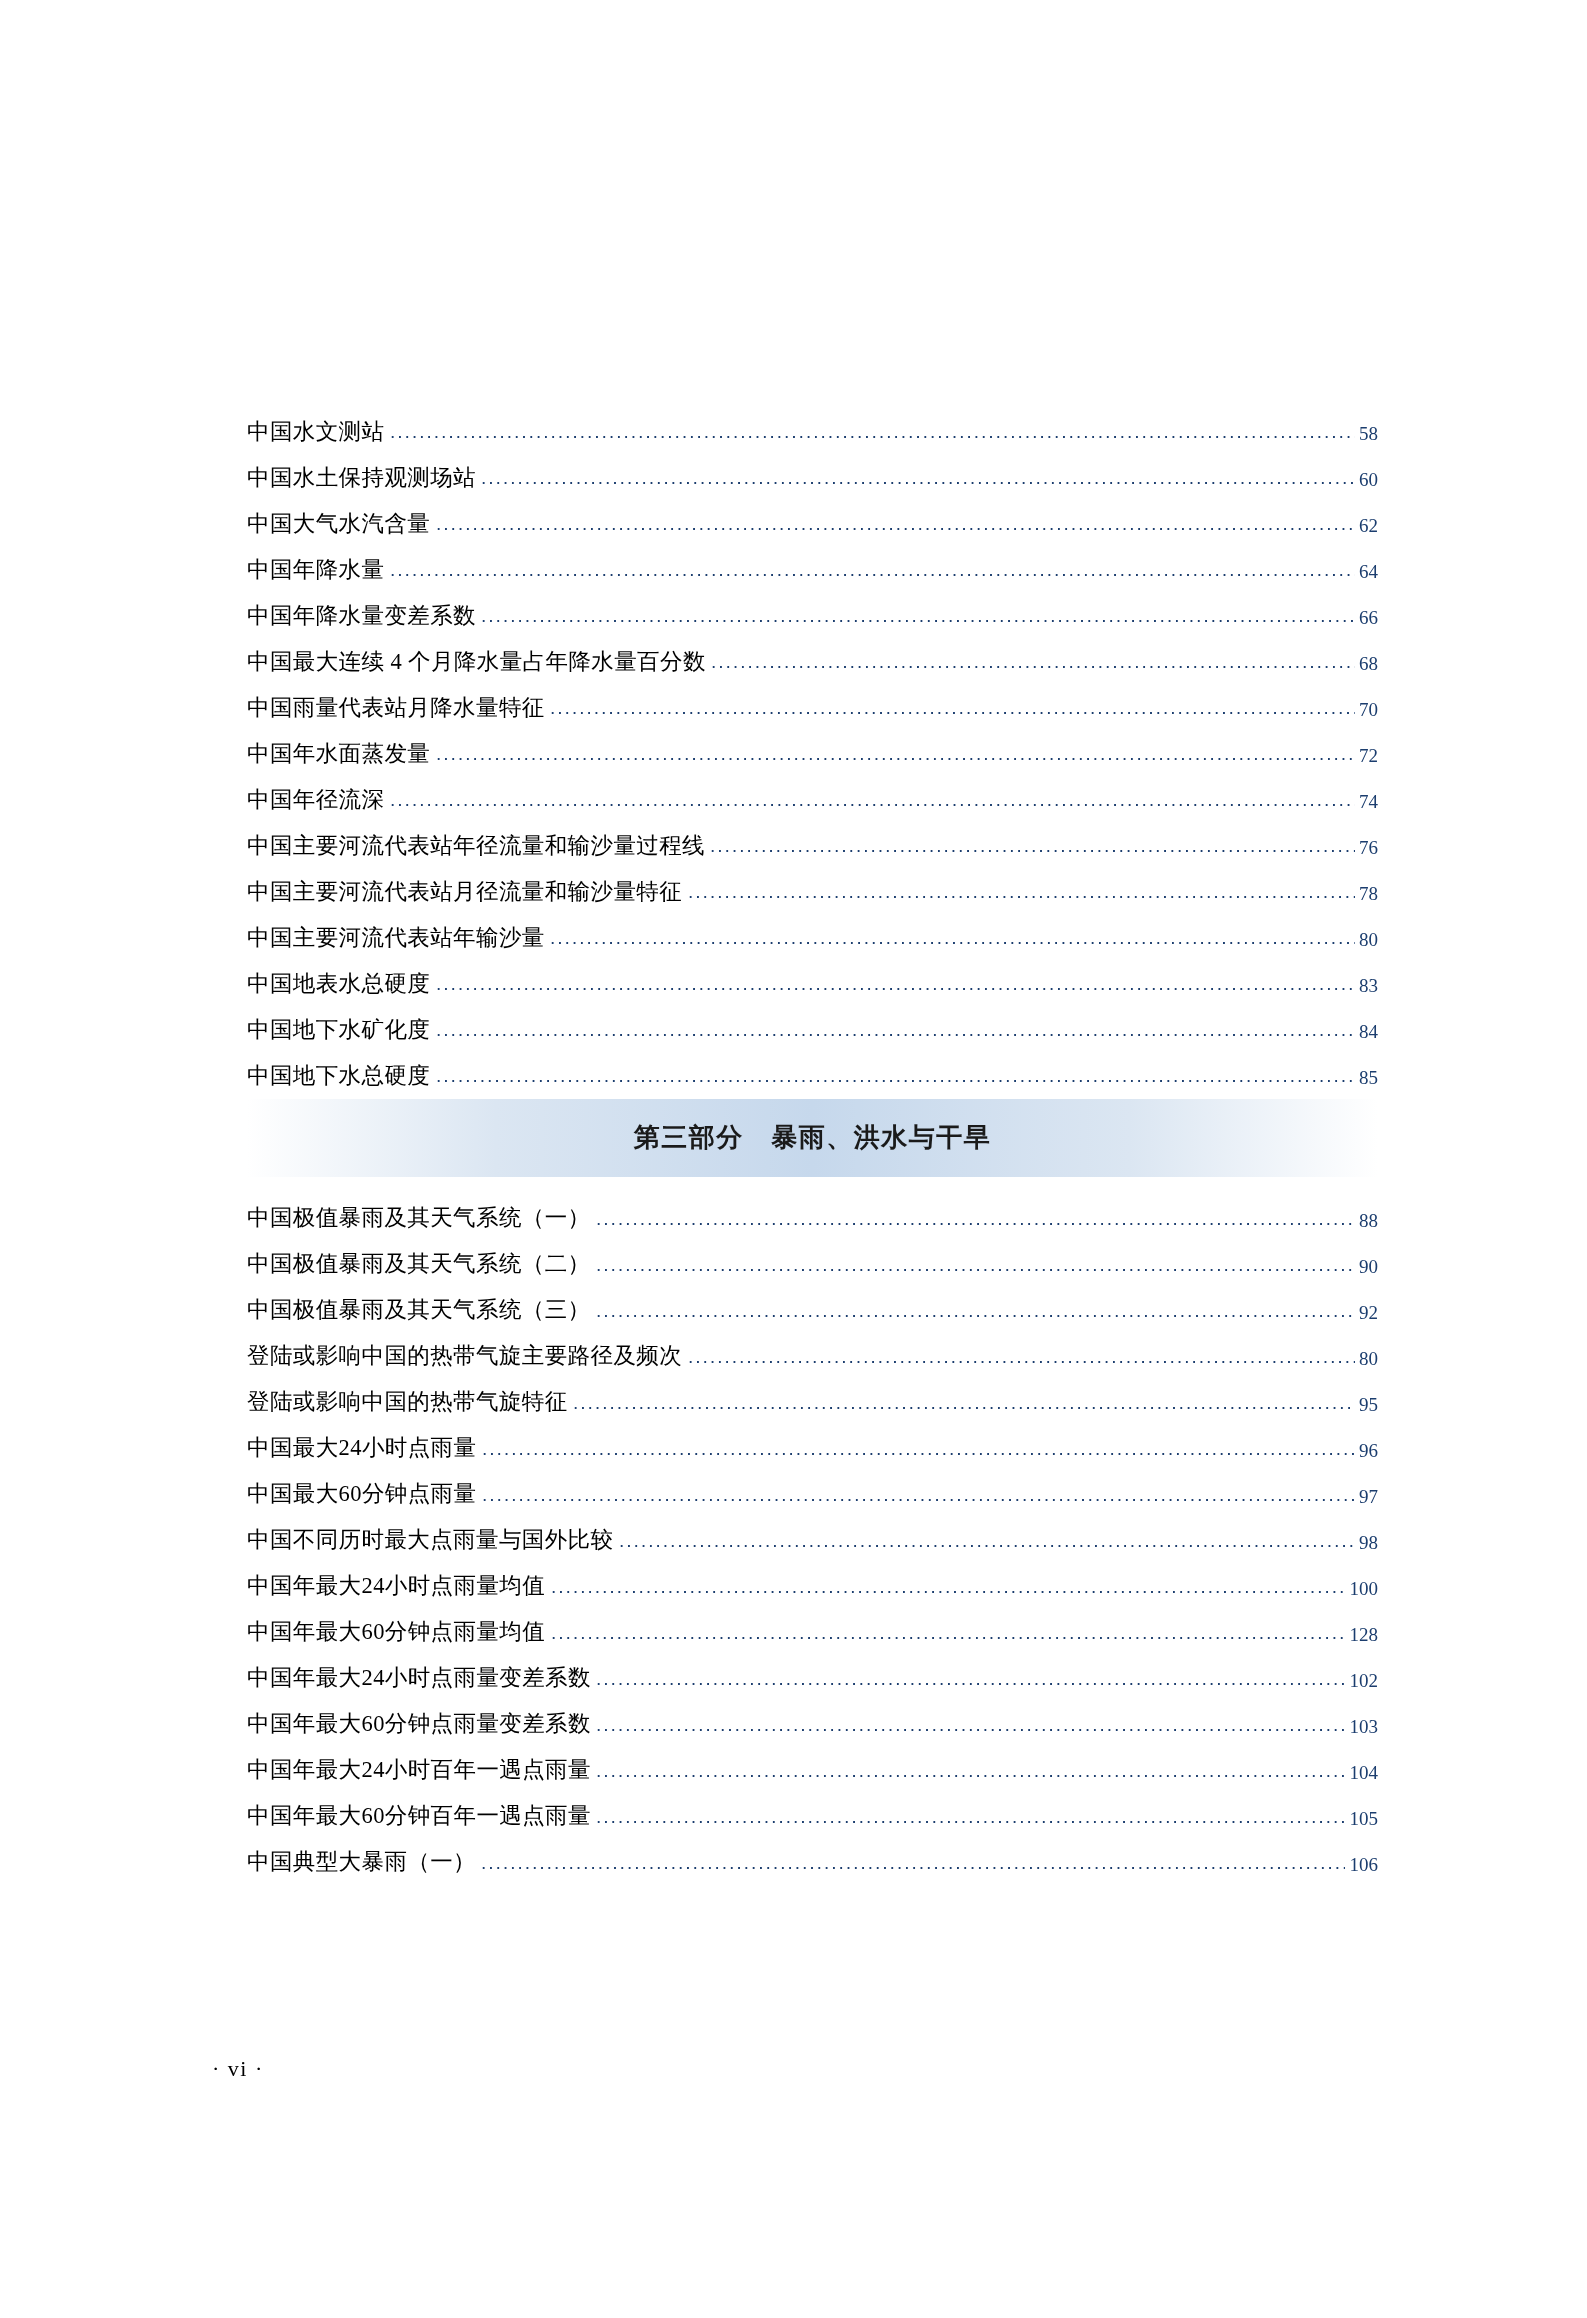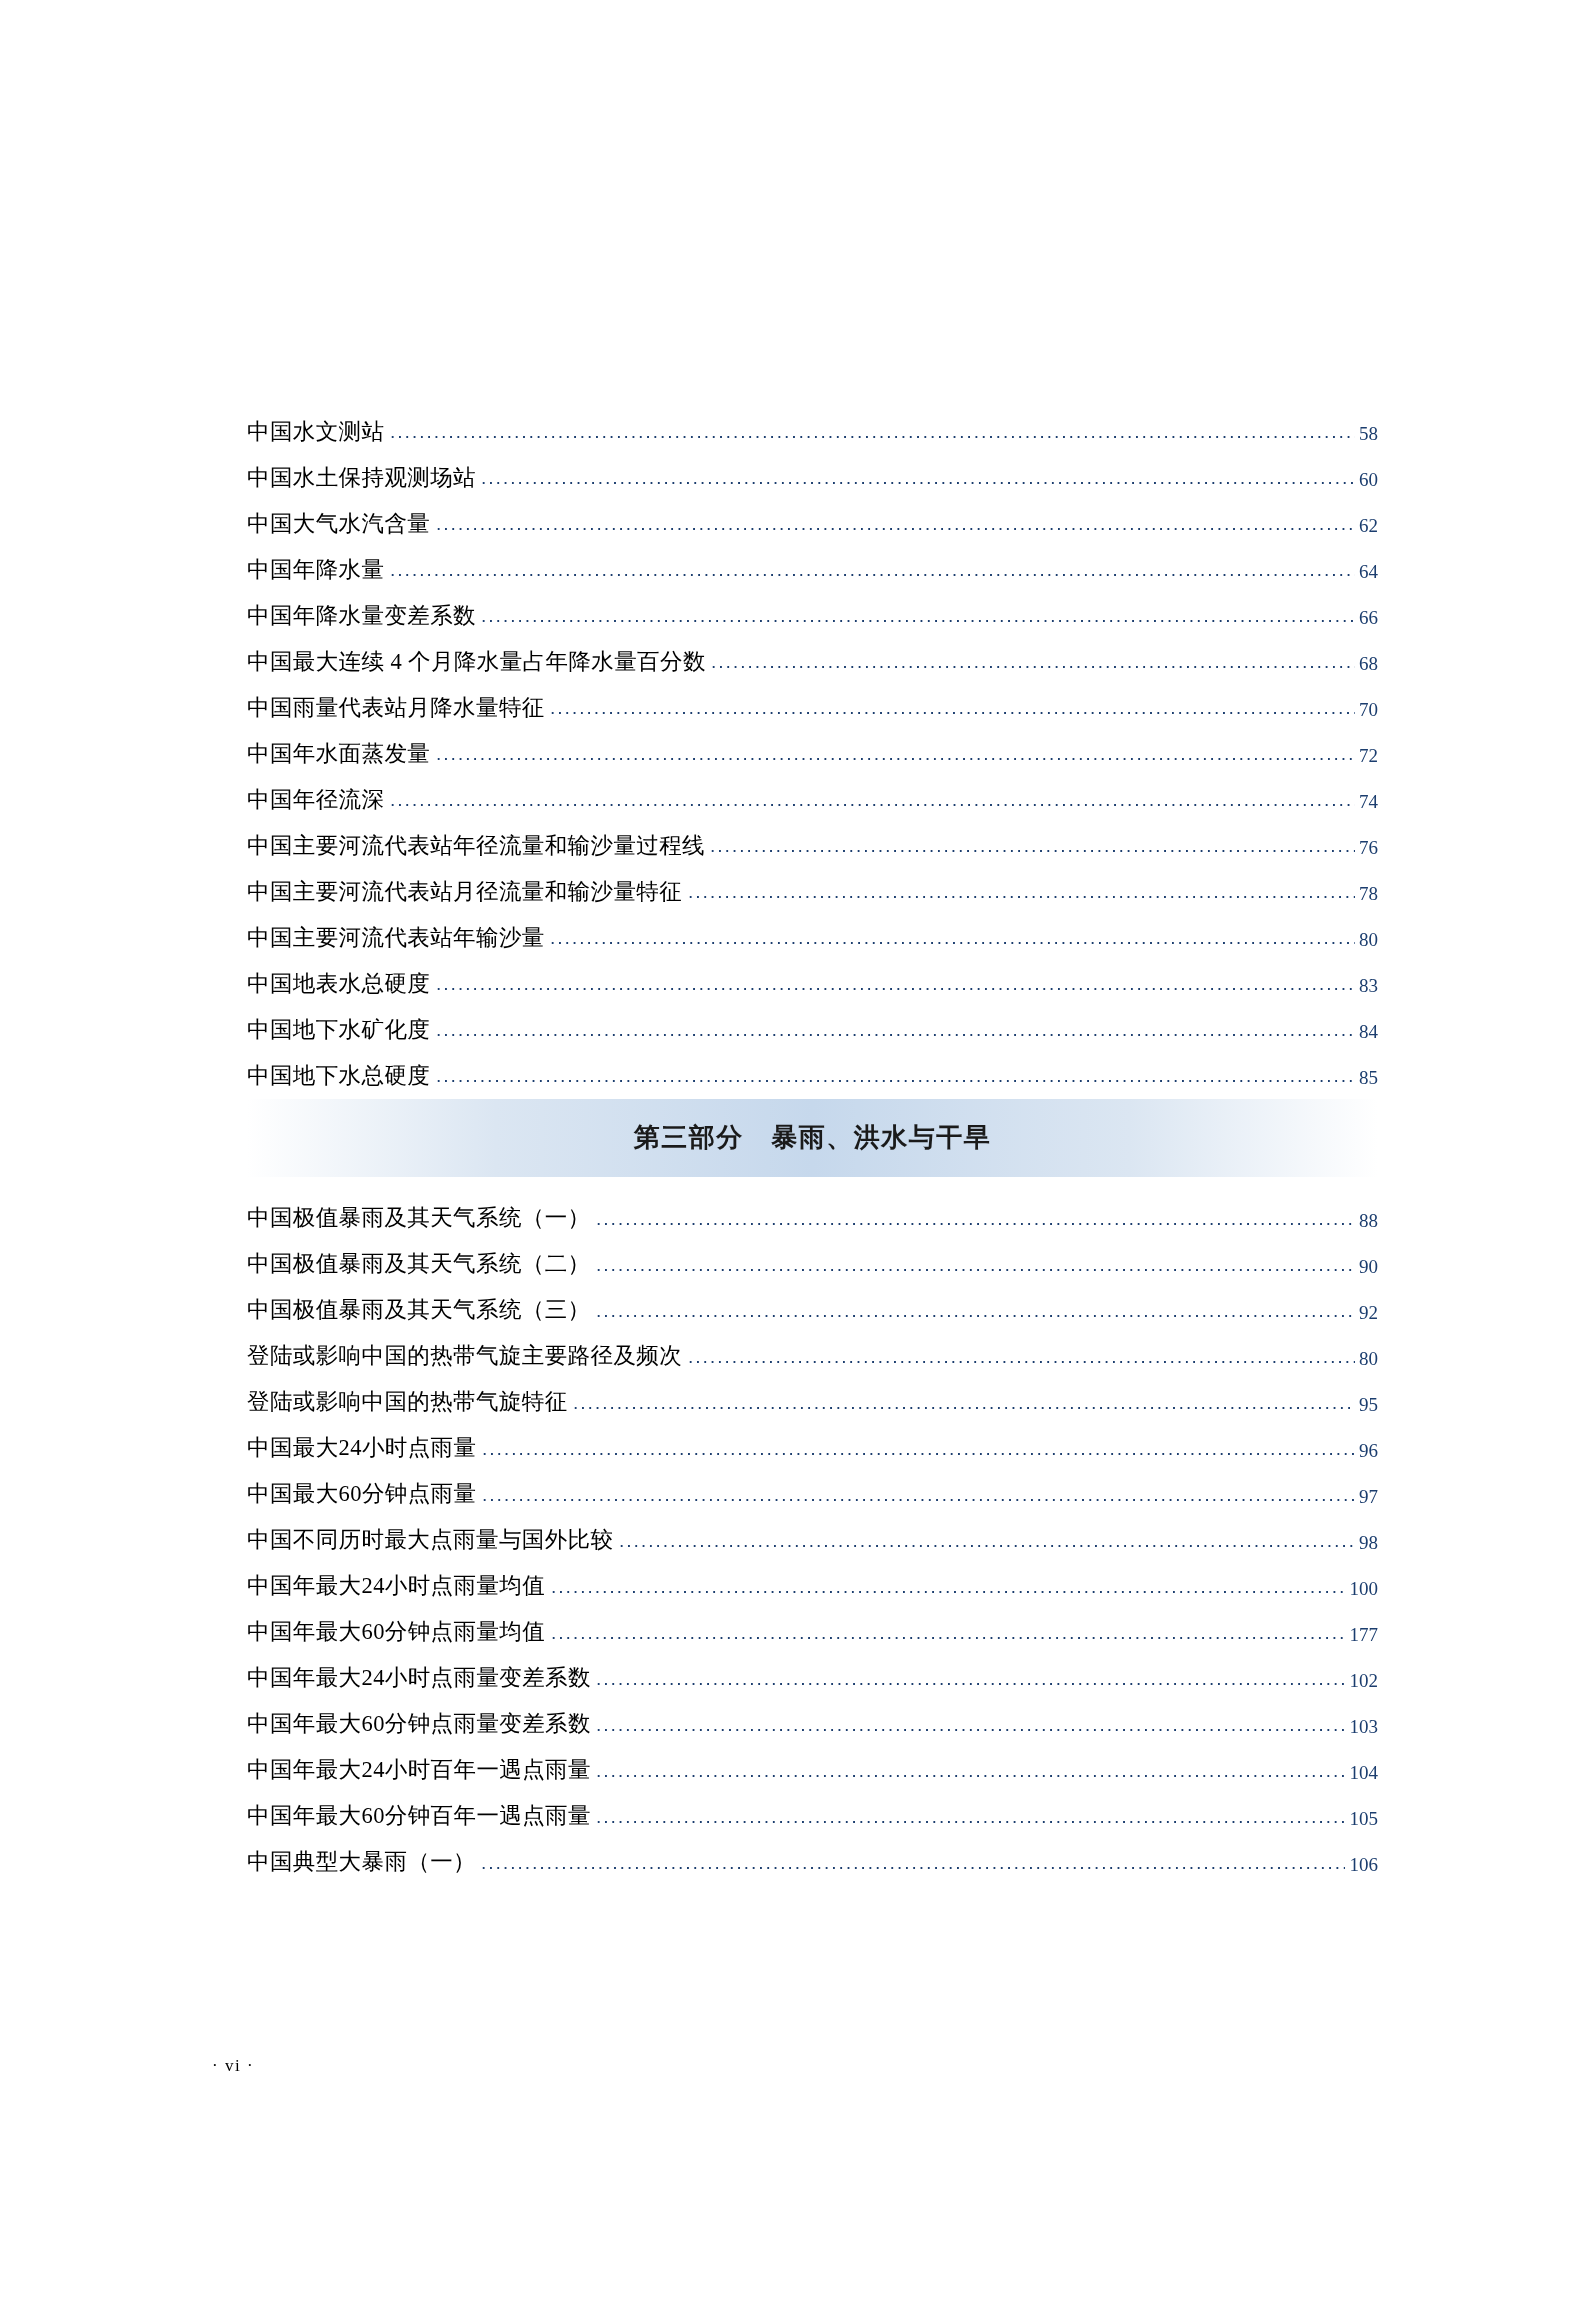--- a/index.html
+++ b/index.html
@@ -85,21 +85,21 @@
     font-size: 26px;
     font-weight: bold;
     color: #1a1a1a;
     letter-spacing: 1.5px;
     font-family: "Liberation Sans", "DejaVu Sans", sans-serif;
   }
   .folio {
     position: absolute;
     left: 197px;
     top: 2056px;
-    font-size: 17px;
+    font-size: 22px;
     color: #000;
     font-family: "Liberation Serif", "DejaVu Serif", serif;
     letter-spacing: 1.5px;
   }
 </style>
 </head>
 <body>
 
 <div class="page">
 
@@ -256,21 +256,21 @@
 
       <div class="toc-entry">
         <span class="title">中国年最大24小时点雨量均值</span>
         <span class="dots"></span>
         <span class="pg">100</span>
       </div>
 
       <div class="toc-entry">
         <span class="title">中国年最大60分钟点雨量均值</span>
         <span class="dots"></span>
-        <span class="pg">177</span>
+        <span class="pg">128</span>
       </div>
 
       <div class="toc-entry">
         <span class="title">中国年最大24小时点雨量变差系数</span>
         <span class="dots"></span>
         <span class="pg">102</span>
       </div>
 
       <div class="toc-entry">
         <span class="title">中国年最大60分钟点雨量变差系数</span>

